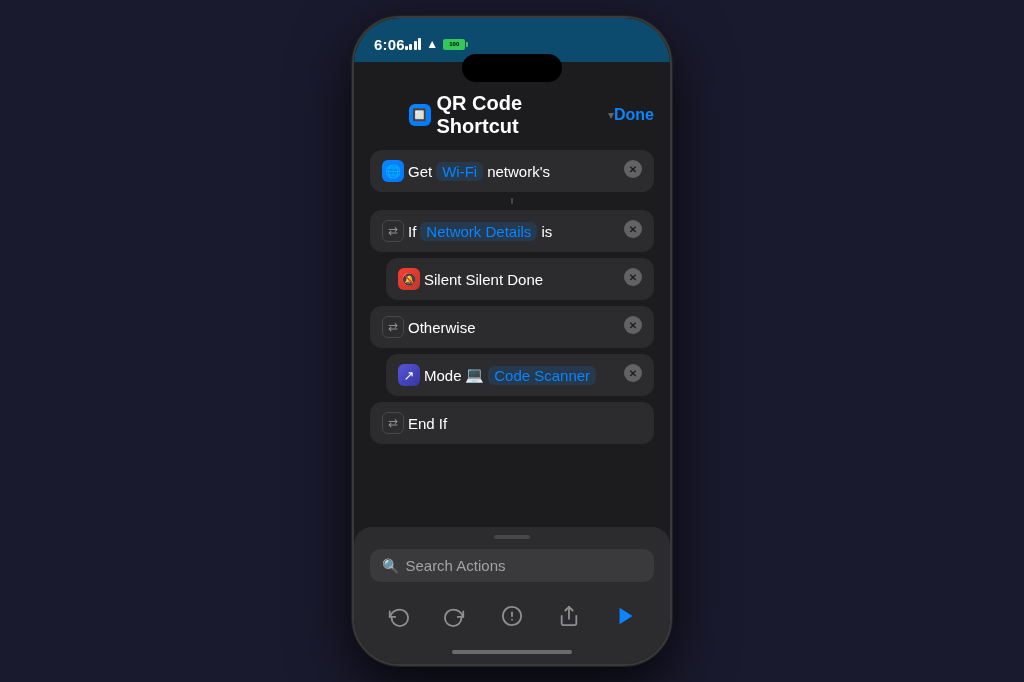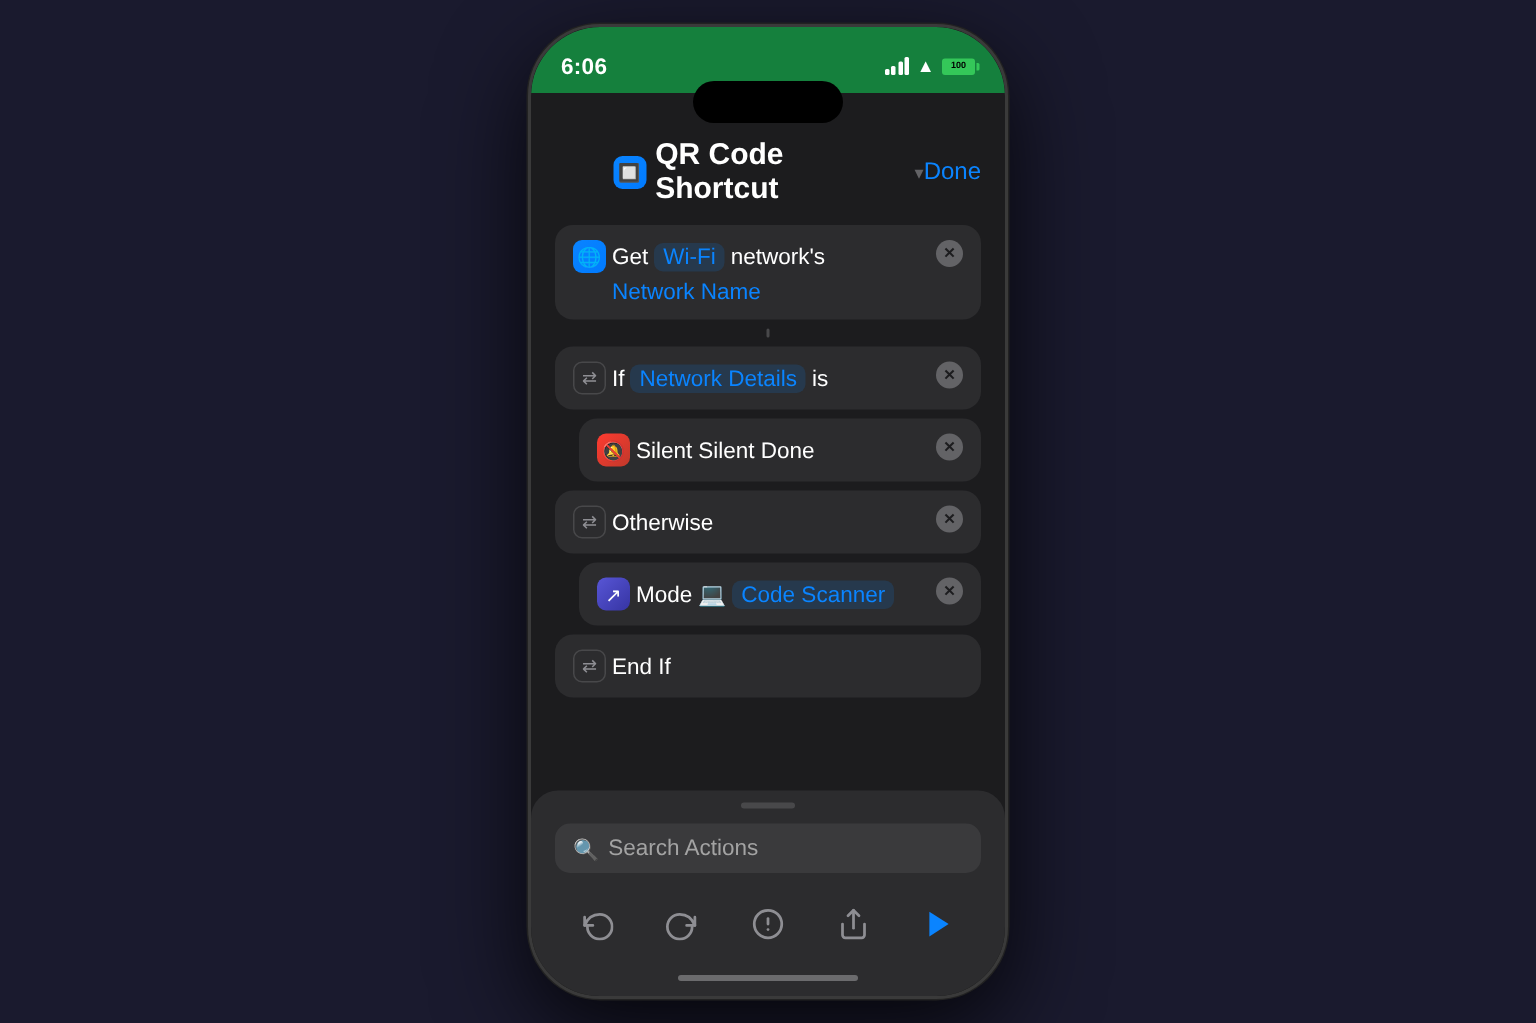--- a/index.html
+++ b/index.html
@@ -52,25 +52,24 @@
       background: #1c1c1e;
       border-radius: 46px;
       overflow: hidden;
       display: flex;
       flex-direction: column;
     }
 
     
     .status-bar {
       display: flex;
-      justify-content: space-between;
       align-items: center;
       padding: 12px 20px 4px;
       height: 44px;
-      background: #15803d;
+      background: #0c4a6e;
       flex-shrink: 0;
     }
     .status-time {
       font-size: 15px;
       font-weight: 600;
       color: #ffffff;
       letter-spacing: 0.2px;
     }
     .status-icons {
       display: flex;
@@ -141,21 +140,21 @@
       font-size: 20px;
       font-weight: 600;
       color: #ffffff;
     }
     .nav-chevron {
       color: #636366;
       font-size: 12px;
     }
     .done-btn {
       font-size: 16px;
-      font-weight: 400;
+      font-weight: 700;
       color: #0a84ff;
       cursor: pointer;
     }
 
     
     .content {
       flex: 1;
       overflow-y: auto;
       padding: 4px 16px;
       display: flex;
@@ -327,23 +326,20 @@
     <div class="content">
 
       <div class="action-block">
         <div class="action-block-inner">
           <div class="action-row">
             <div class="action-icon icon-wifi" style="width:22px;height:22px;font-size:13px">🌐</div>
             <span class="text-white">Get</span>
             <span class="text-blue-pill">Wi-Fi</span>
             <span class="text-white">network's</span>
           </div>
-          <div class="action-row" style="margin-top:4px;padding-left:26px">
-            <span class="text-blue">Network Name</span>
-          </div>
         </div>
         <div class="close-btn">✕</div>
       </div>
 
       <div class="vertical-connector">
         <div class="vert-line"></div>
       </div>
 
       <div class="action-block">
         <div class="action-block-inner">

